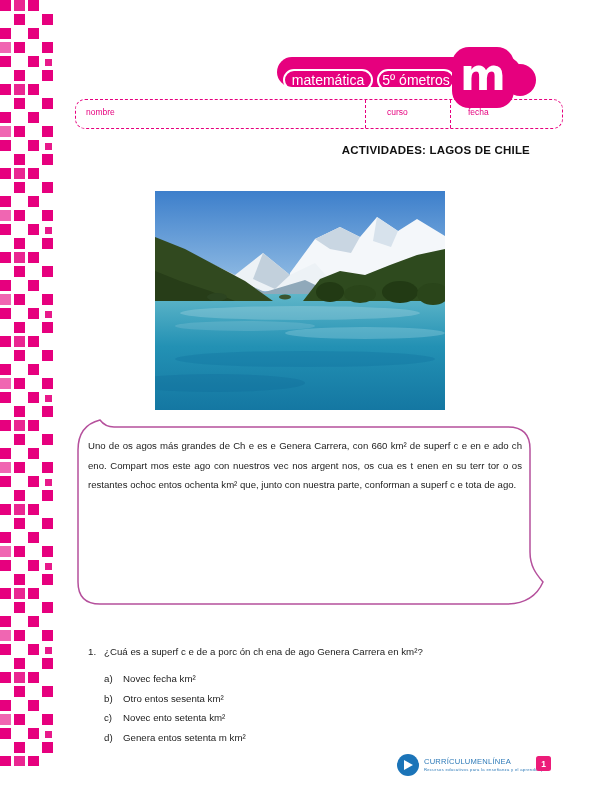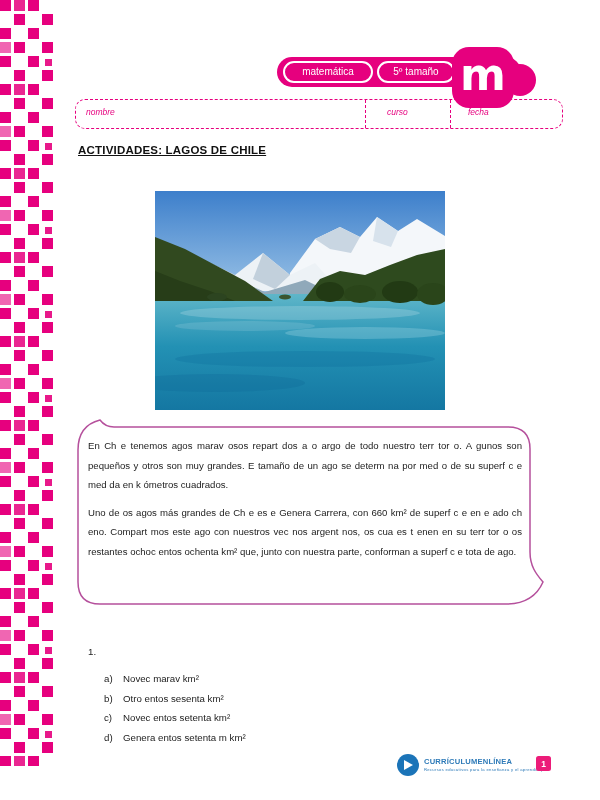--- a/index.html
+++ b/index.html
@@ -5,61 +5,61 @@
   * { margin:0; padding:0; box-sizing:border-box; }
   html,body { width:600px; height:800px; background:#ffffff; overflow:hidden; position:relative;
               font-family:"Liberation Sans", sans-serif; }
   .abs { position:absolute; }
 
   
   #mosaic-strip { left:0; top:34; width:56px; height:766px; }
 
   
   #header-pill { left:277px; top:57px; width:244px; height:30px; background:#e6007e; border-radius:16px; }
-  .header-chip { position:absolute; top:4px; height:22px; border:2px solid #ffffff; border-radius:12px;
-                 color:#ffffff; font-size:10px; line-height:18px; text-align:center; }
+  .header-chip { position:absolute; top:12px; height:22px; border:2px solid #ffffff; border-radius:12px;
+                 color:#ffffff; font-size:14px; line-height:18px; text-align:center; }
   #chip-subject { left:6px;  width:90px; }
   #chip-grade   { left:100px; width:78px; }
   #logo-bump { left:504px; top:64px; width:32px; height:32px; border-radius:50%; background:#e6007e; }
   #logo-square { left:452px; top:47px; width:62px; height:61px; background:#e6007e; border-radius:17px;
                  display:flex; align-items:center; justify-content:center; }
   #logo-square span { color:#ffffff; font-family:"DejaVu Sans", sans-serif; font-weight:700;
                       font-size:44px; line-height:1; margin-top:-6px; }
 
   
   #student-box { left:75px; top:99px; width:488px; height:30px; border:1.5px dashed #e6007e; border-radius:10px; }
   .form-sep { position:absolute; top:0; bottom:0; border-left:1.5px dashed #e6007e; }
   #sep-curso { left:289px; } #sep-fecha { left:374px; }
-  .form-label { position:absolute; top:7px; color:#e6007e; font-size:8.5px;font-style:italic; }
+  .form-label { position:absolute; top:7px; color:#e6007e; font-size:8.5px; }
   #label-nombre { left:10px; } #label-curso { left:297px;margin-left:14px; } #label-fecha { left:392px; }
 
   
-  #page-title { left:78px; top:144px; width:452px; text-align:left; font-size:11.5px; font-weight:700;
-                color:#111111; letter-spacing:0.2px;text-decoration:underline; }
+  #page-title { left:78px; top:144px; width:452px; text-align:right; font-size:11.5px; font-weight:700;
+                color:#111111; letter-spacing:0.2px; }
 
   
   #lake-photo { left:155px; top:191px; width:290px; height:219px; }
   #lake-photo svg { display:block; width:100%; height:100%; }
 
   
   #reading-outline { left:70px; top:414px; width:482px; height:198px; }
   #reading-box { left:88px; top:436px; width:434px; }
   #reading-box p { font-size:9.6px; line-height:19.5px; color:#1c1c1c; text-align:justify; margin-bottom:8px; }
 
   
   #question-row { left:88px; top:646px; width:442px; display:flex; font-size:9.7px; color:#1c1c1c; }
   #question-number { width:16px; flex:none; }
   #options { left:104px; top:669px; width:420px; }
   .option-row { display:flex; height:19.6px; align-items:center; font-size:9.7px; color:#1c1c1c; }
   .option-letter { width:19px; flex:none; }
 
   
   #footer-play { left:397px; top:754px; width:22px; height:22px; border-radius:50%; background:#1b74b8;
                  display:flex; align-items:center; justify-content:center; }
-  #footer-brand { left:424px; top:757px; font-size:7.6px; font-weight:700; color:#2d7ab8; letter-spacing:0.2px; }
+  #footer-brand { left:424px; top:757px; font-size:7.6px; font-weight:400; color:#2d7ab8; letter-spacing:0.2px; }
   #footer-tagline { left:424px; top:767px; font-size:4.2px; color:#2d7ab8; letter-spacing:0.3px; }
   #page-badge { left:536px; top:756px; width:15px; height:15px; background:#ec1c79; border-radius:2.5px;
                 color:#ffffff; font-size:8.5px; font-weight:700; display:flex; align-items:center; justify-content:center; }
 </style>
 </head>
 <body>
 
 <div class="abs" id="mosaic-strip">
   <svg width="56" height="766" xmlns="http://www.w3.org/2000/svg">
     <defs>
@@ -75,21 +75,21 @@
         <rect x="45" y="59" width="7" height="7" fill="#e6007e" opacity="0.9"></rect>
       </pattern>
     </defs>
     <rect width="56" height="766" fill="url(#checker)"></rect>
     <rect width="56" height="766" fill="url(#extra)"></rect>
   </svg>
 </div>
 
 <div class="abs" id="header-pill">
   <div class="header-chip" id="chip-subject">matemática</div>
-  <div class="header-chip" id="chip-grade">5º tamaño</div>
+  <div class="header-chip" id="chip-grade">5º ómetros</div>
 </div>
 <div class="abs" id="logo-bump"></div>
 <div class="abs" id="logo-square">
   <span>m</span>
 </div>
 
 <div class="abs" id="student-box">
   <div class="form-sep" id="sep-curso"></div>
   <div class="form-sep" id="sep-fecha"></div>
   <span class="form-label" id="label-nombre">nombre</span>
@@ -155,39 +155,39 @@
              L 436,190
              C 452,190 466,184 473,168
              C 466,160 460,152 460,138
              L 460,35
              Q 460,13 438,13
              L 44,13
              C 38,13 33,10 30,6 Z" fill="none" stroke="#b5509c" stroke-width="1.5" stroke-linecap="round"></path>
   </svg>
 </div>
 <div class="abs" id="reading-box">
-  <p>En Ch e tenemos agos marav osos repart dos a o argo de todo nuestro terr tor o. A gunos son pequeños y otros son muy grandes. E tamaño de un ago se determ na por med o de su superf c e med da en k ómetros cuadrados.</p>
   <p>Uno de os agos más grandes de Ch e es e Genera Carrera, con 660 km² de superf c e en e ado ch eno. Compart mos este ago con nuestros vec nos argent nos, os cua es t enen en su terr tor o os restantes ochoc entos ochenta km² que, junto con nuestra parte, conforman a superf c e tota de ago.</p>
 </div>
 
 <div class="abs" id="question-row">
   <span id="question-number">1.</span>
+  <span>¿Cuá es a superf c e de a porc ón ch ena de ago Genera Carrera en km²?</span>
 </div>
 <div class="abs" id="options">
   <div class="option-row">
     <span class="option-letter">a)</span>
-    <span>Novec marav km²</span>
+    <span>Novec fecha km²</span>
   </div>
   <div class="option-row">
     <span class="option-letter">b)</span>
     <span>Otro entos sesenta km²</span>
   </div>
   <div class="option-row">
     <span class="option-letter">c)</span>
-    <span>Novec entos setenta km²</span>
+    <span>Novec ento setenta km²</span>
   </div>
   <div class="option-row">
     <span class="option-letter">d)</span>
     <span>Genera entos setenta m km²</span>
   </div>
 </div>
 
 <div class="abs" id="footer-play">
   <svg width="12" height="12" viewBox="0 0 12 12">
       <polygon points="2,1 11,6 2,11" fill="#ffffff"></polygon>

